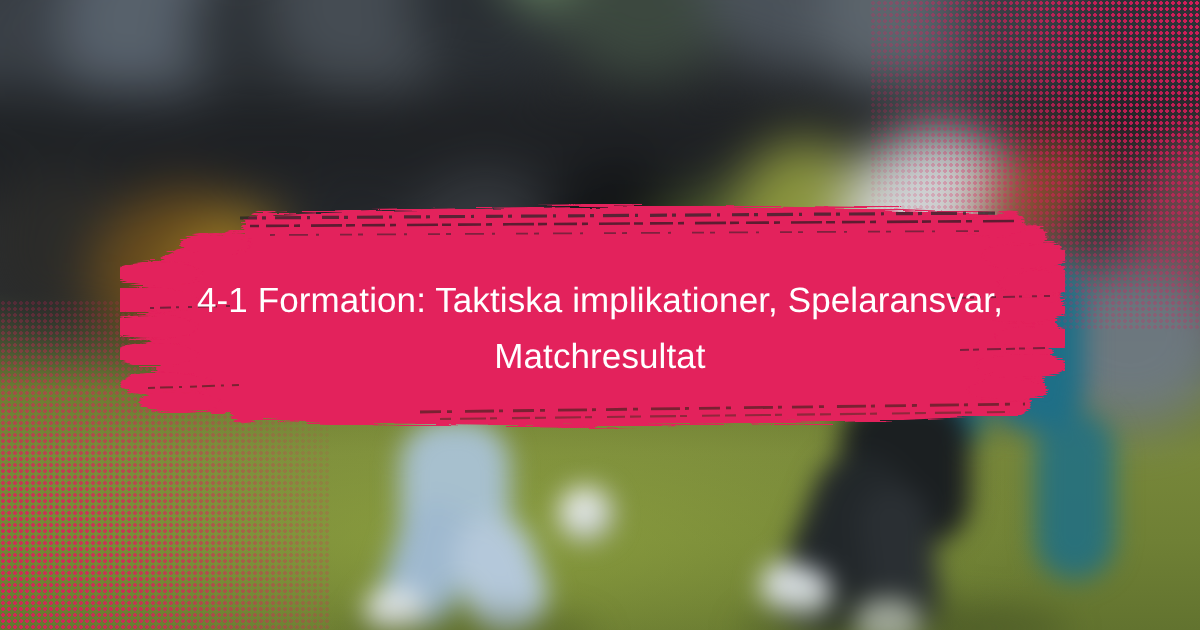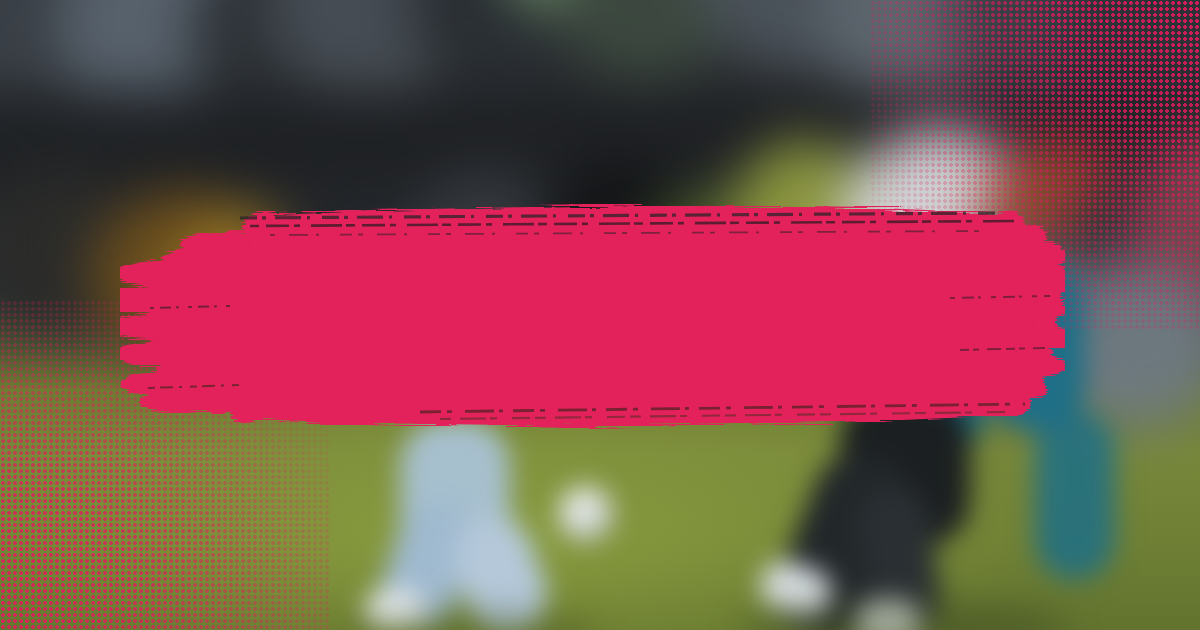--- a/index.html
+++ b/index.html
@@ -240,14 +240,15 @@
         <path d="M30,120 L110,118" stroke="#1c1d1f" stroke-width="2" fill="none" stroke-dasharray="4 6 11 5 3 9"></path>
         <path d="M28,200 L120,197" stroke="#23250f" stroke-width="2" fill="none" stroke-dasharray="7 5 13 6 3 8"></path>
       </g>
       <g opacity="0.5">
         <path d="M830,110 L930,108" stroke="#1a1b1d" stroke-width="2" fill="none" stroke-dasharray="5 7 12 4 3 10"></path>
         <path d="M840,162 L925,160" stroke="#1a1b1d" stroke-width="2" fill="none" stroke-dasharray="9 4 6 8 14 5"></path>
       </g>
     </svg>
   </div>
 
+  <h1 class="title"><span>4-1 Formation: Taktiska implikationer, Spelaransvar, Matchresultat</span></h1>
 
 </div>
 
 </body></html>

